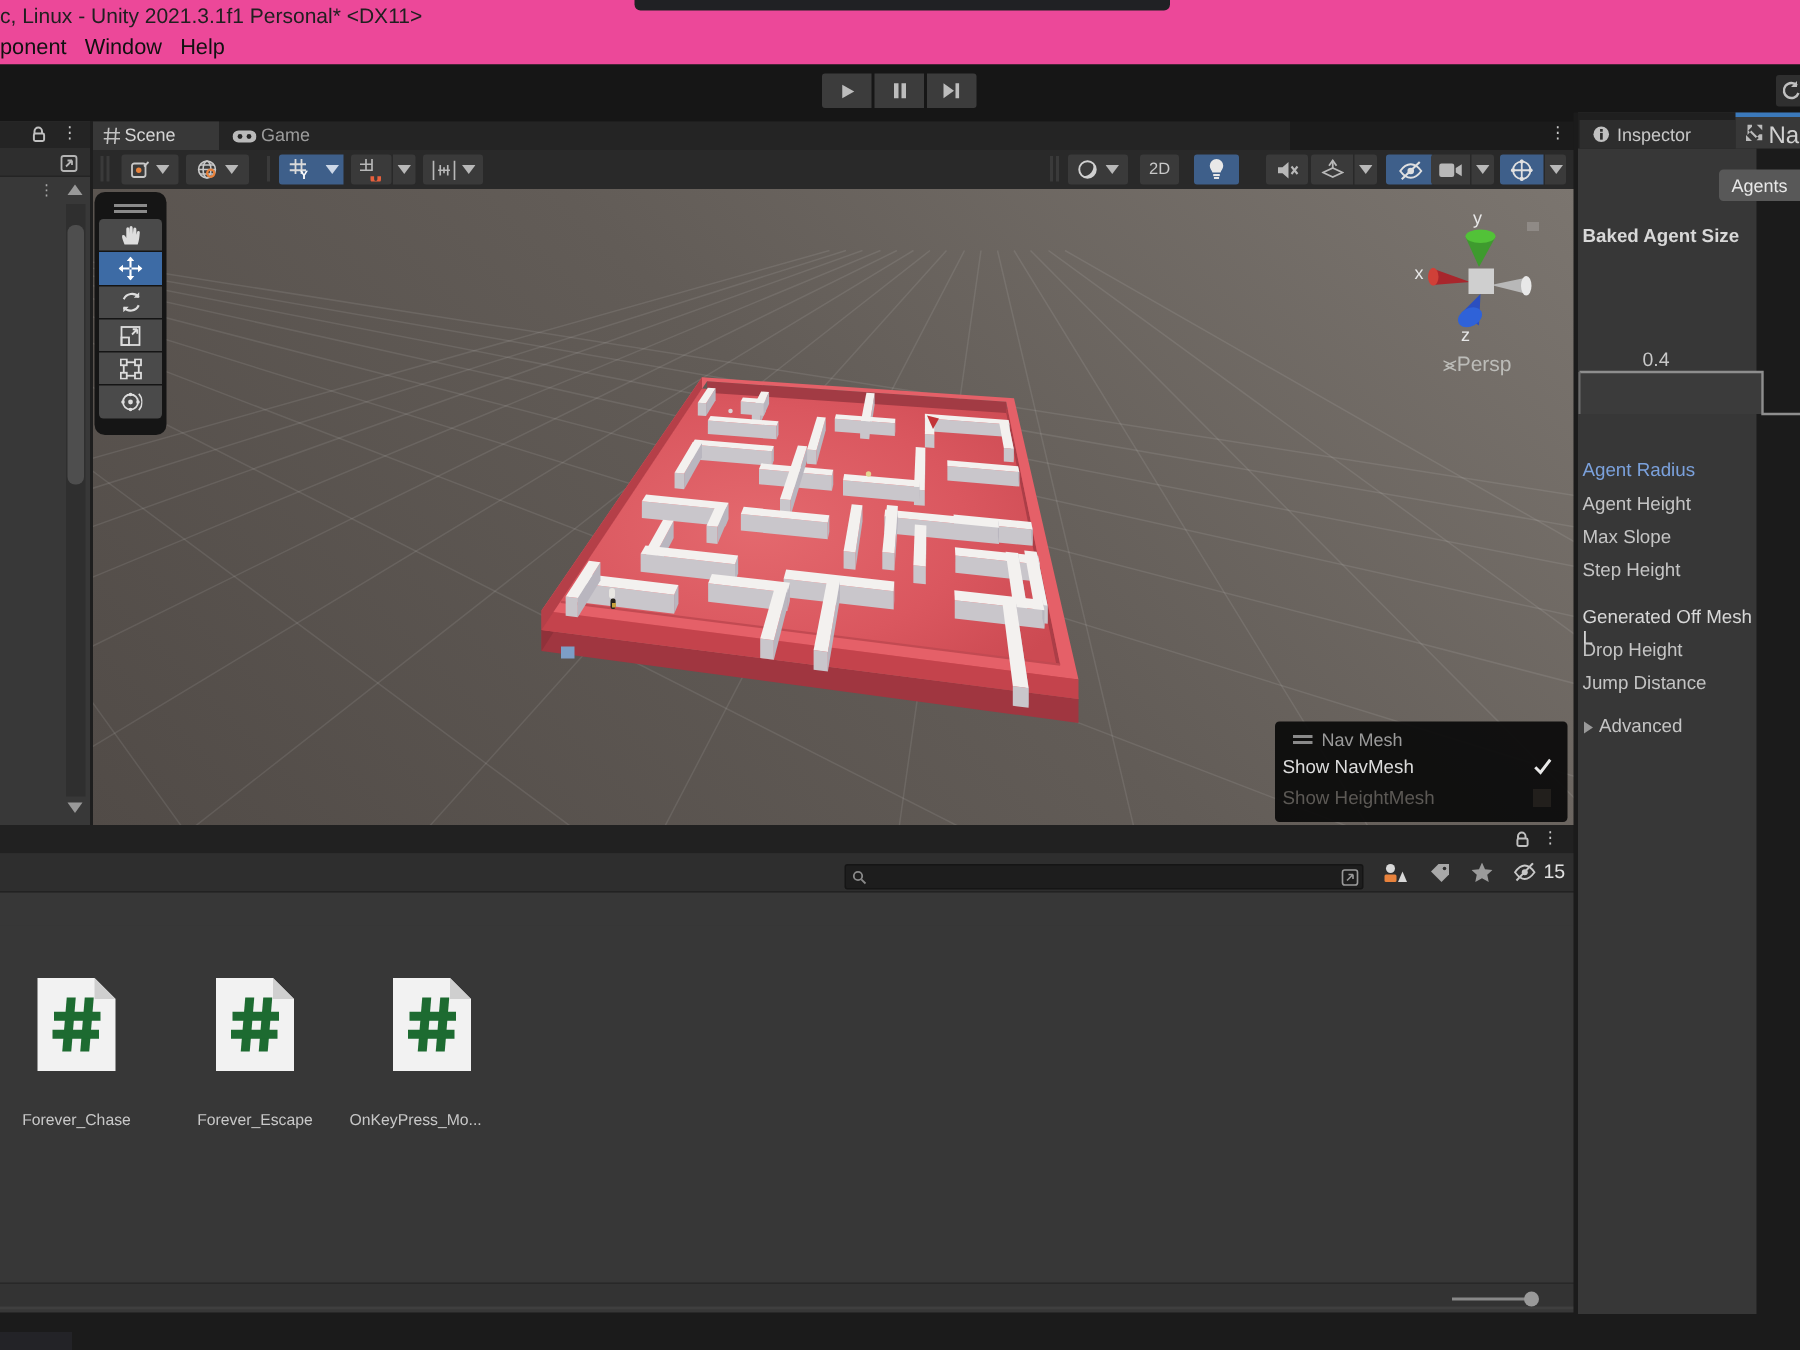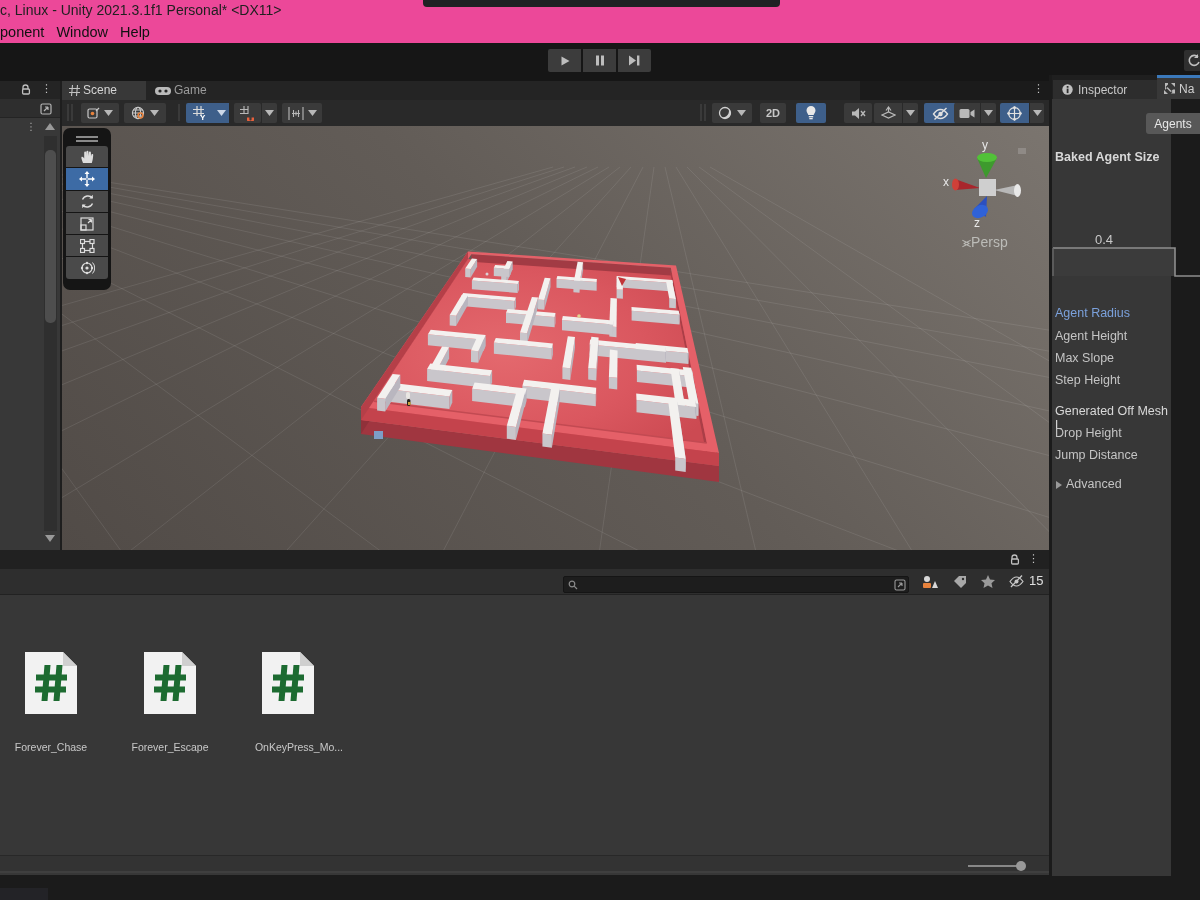--- a/index.html
+++ b/index.html
@@ -143,21 +143,21 @@
   <div class="abs" style="left:644px;top:4px;width:2px;height:17px;background:#3a3a3a"></div>
   <div class="abs ic" style="left:652px;top:3px;width:40px;height:20px;background:#3a3a3a;border-radius:2px">
     <svg width="14" height="14" viewBox="0 0 14 14">
           <circle cx="7" cy="7" r="5.5" fill="none" stroke="#d0d0d0" stroke-width="1.3"></circle>
           <path d="M10.5 2.6 a5.5 5.5 0 0 1 -7 8.8 a6.5 6.5 0 0 0 7 -8.8" fill="#d0d0d0"></path>
         </svg>
     <svg style="margin-left:5px" width="9" height="6" viewBox="0 0 9 6">
           <path d="M0 0 H9 L4.5 6 Z" fill="#b8b8b8"></path>
         </svg>
       </div>
-  <div class="abs ic" style="left:700px;top:3px;width:26px;height:20px;background:#3a3a3a;border-radius:2px;color:#c8c8c8;font-size:11px;font-weight:bold">2D</div>
+  <div class="abs ic" style="left:700px;top:3px;width:26px;height:20px;background:#3a3a3a;border-radius:2px;color:#c8c8c8;font-size:11px;font-weight:normal">2D</div>
   <div class="abs ic" style="left:736px;top:3px;width:30px;height:20px;background:#3e5f8a;border-radius:2px">
     <svg width="12" height="14" viewBox="0 0 12 14">
           <path d="M6 0 a4.5 4.5 0 0 1 4.5 4.5 c0 2-1.5 3-1.8 4.5 h-5.4 c-0.3-1.5-1.8-2.5-1.8-4.5 A4.5 4.5 0 0 1 6 0Z" fill="#e8e8e8"></path>
           <rect x="3.8" y="10" width="4.4" height="1.4" fill="#e8e8e8"></rect>
           <rect x="4.3" y="12" width="3.4" height="1.3" fill="#e8e8e8"></rect>
         </svg>
       </div>
   <div class="abs ic" style="left:784px;top:3px;width:28px;height:20px;background:#3a3a3a;border-radius:2px">
     <svg width="15" height="13" viewBox="0 0 15 13">
           <path d="M1 4.5 H4 L8 1 V12 L4 8.5 H1 Z" fill="#b8b8b8"></path>
@@ -440,20 +440,31 @@
     <path d="M56 60 L80 55 L80 66 Z" fill="#b8b8b8"></path>
     <ellipse cx="79.5" cy="60.5" rx="3.5" ry="6.5" fill="#e8e8e8"></ellipse>
     <rect x="41" y="49" width="17" height="17" fill="#cfcfcf"></rect>
     <path d="M49 66 L36 79 L48 87 Z" fill="#2b4fc0"></path>
     <ellipse cx="42" cy="81.5" rx="8.5" ry="6" fill="#2f62d8" transform="rotate(-28 42 81.5)"></ellipse>
     <text x="36" y="97" font-size="12" fill="#e8e8e8" font-family="Liberation Sans">z</text>
     <text x="24" y="117" font-size="14" fill="#bcbcb8" font-family="Liberation Sans">⪤Persp</text>
     <rect x="80" y="18" width="8" height="6" fill="#8f8a86"></rect>
   </svg>
 
+  <div class="abs" style="left:790px;top:355px;width:195px;height:67px;background:rgba(10,10,10,0.93);border-radius:3px">
+    <div class="abs" style="left:12px;top:9px;width:13px;height:2px;background:#8a8a8a"></div>
+    <div class="abs" style="left:12px;top:13px;width:13px;height:2px;background:#8a8a8a"></div>
+    <div class="abs" style="left:31px;top:5px;font-size:12px;color:#9a9a9a">Nav Mesh</div>
+    <div class="abs" style="left:5px;top:23px;font-size:12.5px;color:#dcdcdc">Show NavMesh</div>
+    <svg class="abs" style="left:172px;top:24px" width="13" height="12" viewBox="0 0 13 12">
+          <path d="M1.5 6.5 L5 10 L11.5 1.5" fill="none" stroke="#e8e8e8" stroke-width="2"></path>
+        </svg>
+    <div class="abs" style="left:5px;top:44px;font-size:12.5px;color:#5c5955">Show HeightMesh</div>
+    <div class="abs" style="left:172px;top:45px;width:12px;height:12px;background:#221f1c"></div>
+  </div>
  </div>
 </div>
 
 <div class="abs" style="left:0;top:550px;width:1052px;height:325px;background:#373737">
  <div class="abs" style="left:0;top:0;width:1052px;height:19px;background:#212121">
    <svg class="abs" style="left:1009px;top:4px" width="12" height="12" viewBox="0 0 12 12">
         <path d="M3 5 V3.5 A2.5 2.5 0 0 1 8 3.5 V5" stroke="#c0c0c0" stroke-width="1.3" fill="none"></path>
         <rect x="2.6" y="5" width="6.8" height="5" rx="1" fill="none" stroke="#c0c0c0" stroke-width="1.3"></rect>
       </svg>
    <div class="abs" style="left:1028px;top:2px;color:#c8c8c8;font-size:11px">⋮</div>
@@ -515,21 +526,21 @@
 <svg class="abs" style="left:260px;top:33px" width="56" height="66" viewBox="0 0 56 66">
  <path d="M2 2 H40 L54 16 V64 H2 Z" fill="#f2f2f2"></path>
  <path d="M40 2 L54 16 H40 Z" fill="#cfcfcf"></path>
  <g fill="#1d6b31">
           <path d="M21.5 15 h6 L24.5 51 h-6 Z"></path>
           <path d="M33.5 15 h6 L36.5 51 h-6 Z"></path>
           <rect x="13" y="24.5" width="31" height="6"></rect>
           <rect x="12" y="36.5" width="31" height="6"></rect>
         </g>
 </svg>
-<div class="abs" style="left:233px;top:124px;width:110px;text-align:right;font-size:10.5px;color:#c8c8c8">OnKeyPress_Mo...</div>
+<div class="abs" style="left:233px;top:124px;width:110px;text-align:left;font-size:10.5px;color:#c8c8c8">OnKeyPress_Mo...</div>
  </div>
  <div class="abs" style="left:0;top:305px;width:1052px;height:18px;background:#333;border-top:1px solid #282828;border-bottom:2px solid #3f3f3f">
    <div class="abs" style="left:968px;top:9px;width:52px;height:2px;background:#888"></div>
    <div class="abs" style="left:1016px;top:5px;width:10px;height:10px;border-radius:5px;background:#999"></div>
  </div>
 </div>
 
 <div class="abs" style="left:1052px;top:75px;width:119px;height:801px;background:#373737">
  <div class="abs" style="left:0;top:0;width:148px;height:24px;background:#1f1f1f"></div>
  <div class="abs" style="left:1px;top:5px;width:104px;height:19px;background:#2d2d2d">
@@ -540,21 +551,21 @@
       </svg>
    <div class="abs" style="left:25px;top:3px;font-size:12px;color:#c8c8c8">Inspector</div>
  </div>
  <div class="abs" style="left:105px;top:0px;width:43px;height:3px;background:#3b79bb"></div>
  <div class="abs" style="left:105px;top:3px;width:43px;height:21px;background:#383838">
    <svg class="abs" style="left:7px;top:5px" width="11" height="11" viewBox="0 0 11 11">
         <path d="M0 0 h4 v1.5 l-2.5 2.5 5 5 2.5-2.5 H11 v4 H7 l1.5-1.5 -5-5 L1 7 V0 Z" fill="#bababa"></path>
         <path d="M7 0 h4 v4 L7 0" fill="#bababa"></path>
         <path d="M0 7 v4 h4 L0 7" fill="#bababa"></path>
       </svg>
-   <div class="abs" style="left:22px;top:4px;font-size:12px;color:#d0d0d0">Na</div>
+   <div class="abs" style="left:22px;top:4px;font-size:16px;color:#d0d0d0">Na</div>
  </div>
 
  <div class="abs ic" style="left:94px;top:38px;width:54px;height:21px;background:#585858;border-radius:3px 0 0 3px;font-size:12px;color:#e8e8e8">Agents</div>
  <div class="abs" style="left:3px;top:75px;font-size:12.5px;font-weight:bold;color:#d8d8d8">Baked Agent Size</div>
 
  <svg class="abs" style="left:0;top:155px" width="148" height="50" viewBox="0 0 148 50">
    <rect x="1" y="18" width="122" height="28" fill="#3b3b3b"></rect>
    <path d="M1 18 H123 V46 H148" fill="none" stroke="#8e8e8e" stroke-width="1.6"></path>
    <path d="M1 18 V46" stroke="#6a6a6a" stroke-width="1.4"></path>
    <text x="43" y="14" font-size="13" fill="#c8c8c8" font-family="Liberation Sans">0.4</text>

